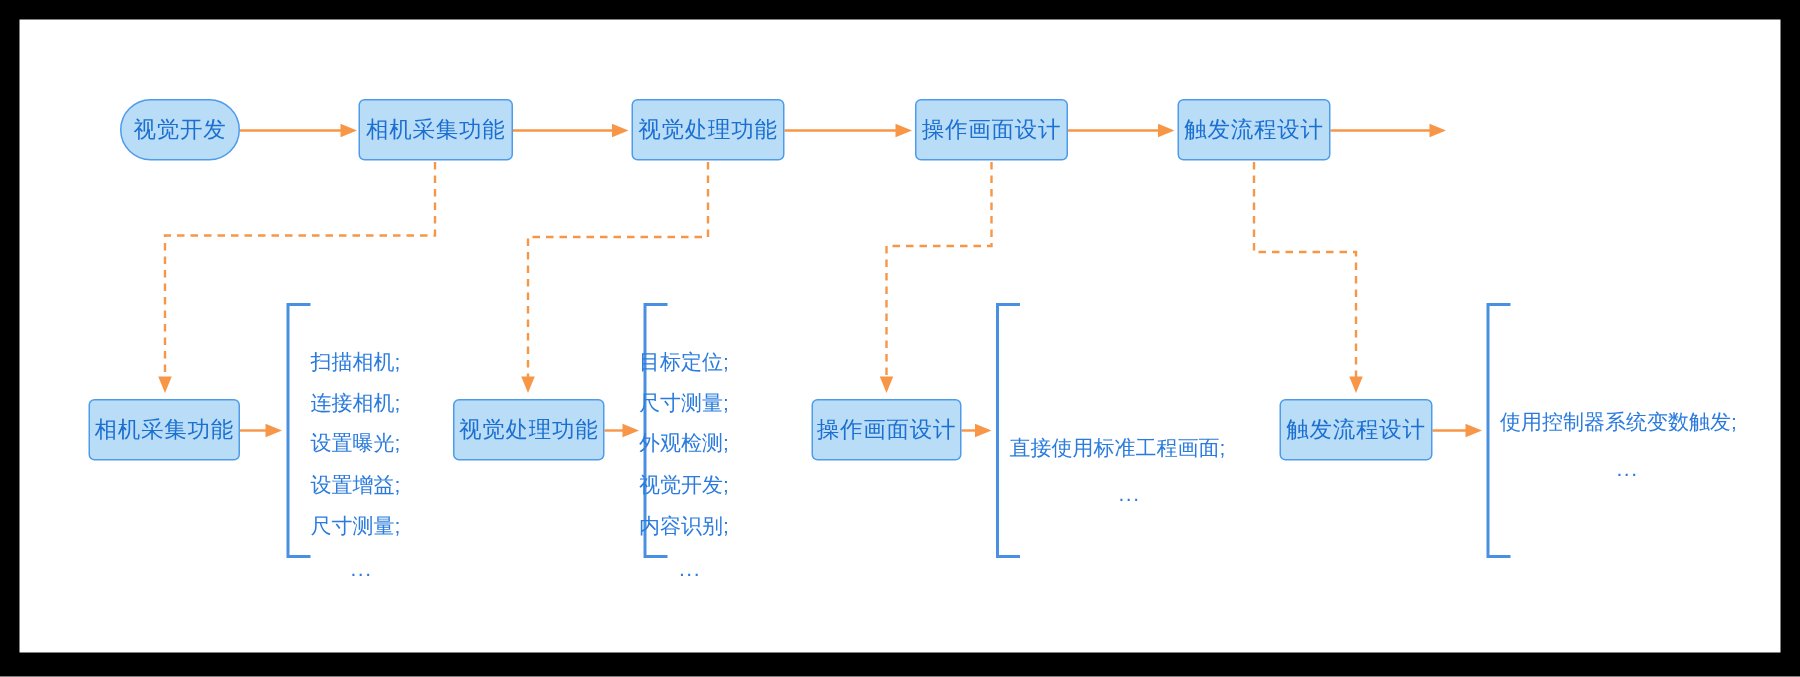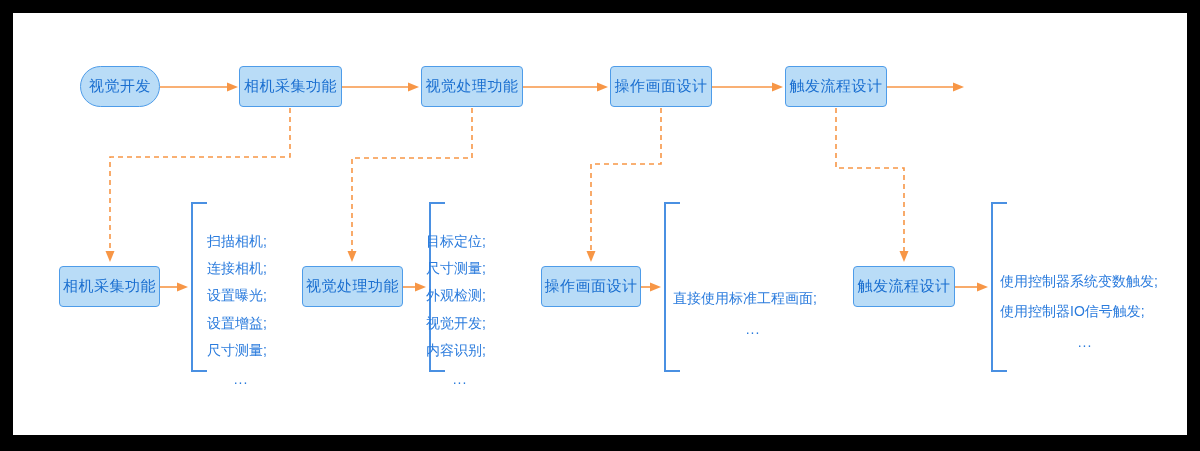--- a/index.html
+++ b/index.html
@@ -143,16 +143,15 @@
       <div class="detail-item">视觉开发;</div>
       <div class="detail-item">内容识别;</div>
       <div class="detail-item dots">...</div>
     </div>
   <div class="detail-list g3" style="left:673px;top:261px;width:160px">
       <div class="detail-item">直接使用标准工程画面;</div>
       <div class="detail-item dots">...</div>
     </div>
   <div class="detail-list g3" style="left:1000px;top:244px;width:170px">
       <div class="detail-item">使用控制器系统变数触发;</div>
-      <div class="detail-item">使用控制器IO信号触发;</div>
       <div class="detail-item dots">...</div>
     </div>
 </div>
 
 </body></html>

